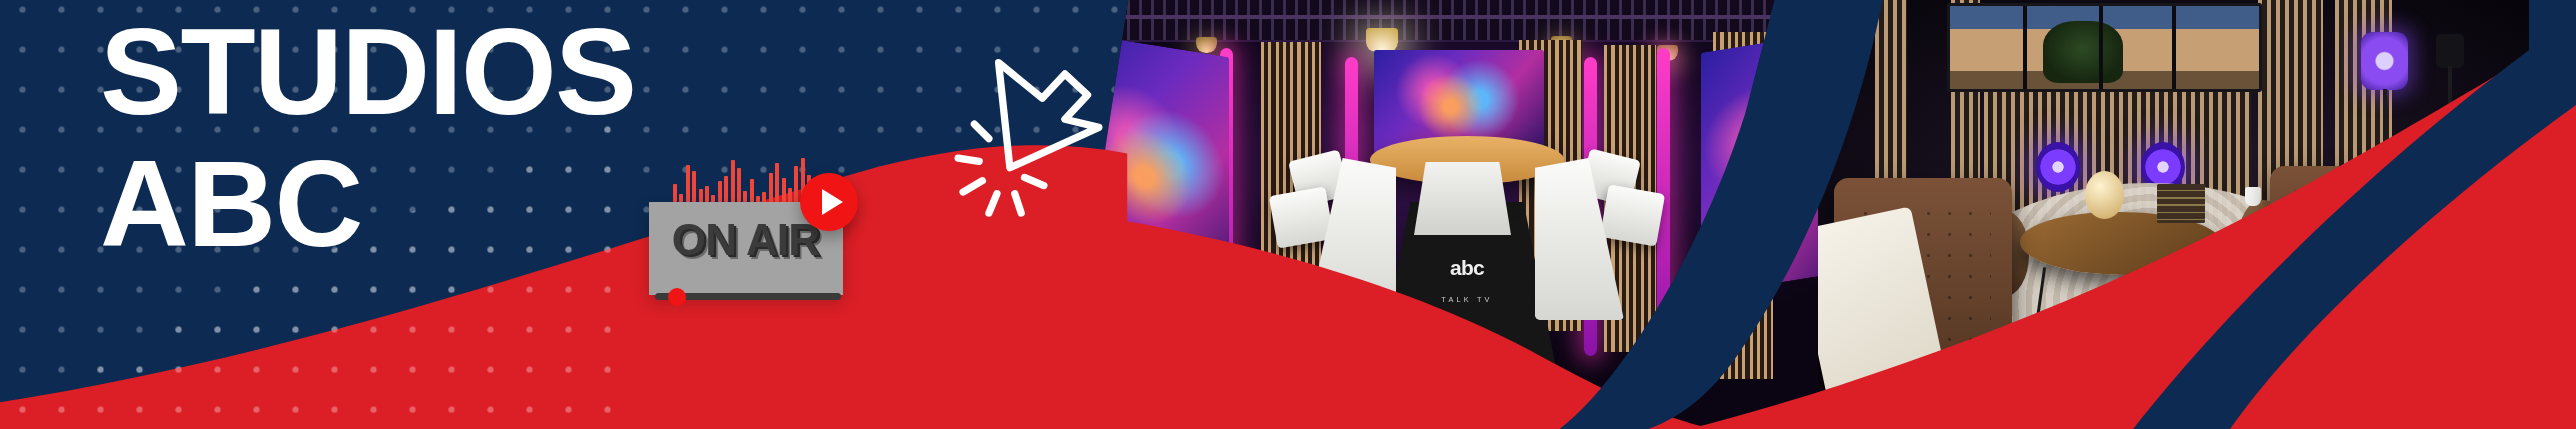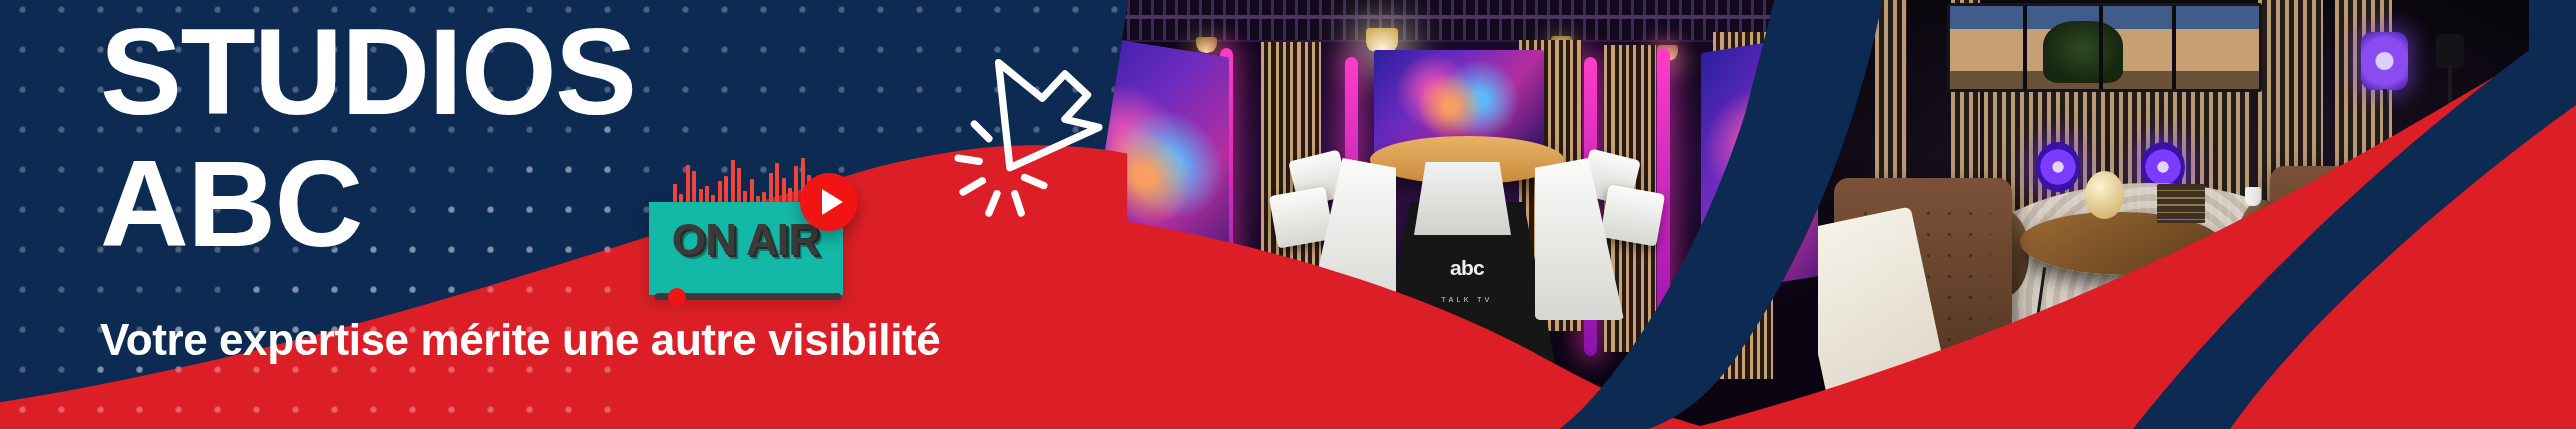--- a/index.html
+++ b/index.html
@@ -115,21 +115,21 @@
   .title{position:absolute;color:#fff;font-weight:700;letter-spacing:-1.6px;line-height:.96;}
   .t-studios{left:100px;top:13px;font-size:123px;text-align:center;}
   .t-abc{left:100px;top:145px;font-size:123px;}
   .tagline{position:absolute;left:100px;top:315px;color:#fff;font-weight:700;
      font-size:44px;letter-spacing:-0.4px;white-space:nowrap;}
 
   
   .onair{position:absolute;left:642px;top:154px;width:250px;height:162px;}
   .wave{position:absolute;left:31px;top:0;width:162px;height:48px;display:flex;align-items:flex-end;gap:2.4px;}
   .wave i{display:block;width:4px;background:#f0463a;border-radius:0.8px;}
-  .plate{position:absolute;left:6.5px;top:48px;width:194px;height:93px;background:#14b8a6;
+  .plate{position:absolute;left:6.5px;top:48px;width:194px;height:93px;background:#a3a3a3;
      box-shadow:0 6.5px 16px rgba(0,0,0,.22);}
   .plate span{position:absolute;left:0;right:0;top:13px;text-align:center;
      font-size:44px;font-weight:700;color:#3b3b3b;letter-spacing:-0.8px;
      text-shadow:2.4px 2.4px 0 #2a2a2a, 4px 4px 0 rgba(0,0,0,.35);}
   .playbtn{position:absolute;left:158px;top:19.4px;width:58px;height:58px;border-radius:50%;
      background:#f01414;box-shadow:0 6.5px 14.5px rgba(0,0,0,.3);}
   .playbtn:after{content:"";position:absolute;left:22px;top:15.4px;
      border-left:21px solid #fff;border-top:13.7px solid transparent;border-bottom:13.7px solid transparent;}
   .track{position:absolute;left:13px;top:139px;width:186px;height:7.3px;border-radius:4px;background:#3a3a3a;}
   .knob{position:absolute;left:31px;top:134px;width:18px;height:18px;border-radius:50%;background:#f01414;}
@@ -265,21 +265,20 @@
              C 2740,410 2680,480 2640,531
              L 2760,531
              C 2830,430 2980,280 3188,130 Z" fill="#0c2a52"></path>
     <path d="M3140,0 L3188,0 L3188,531 L3150,531 Z" fill="#0c2a52" opacity="0"></path>
   </svg>
 
   <div class="dot-field-red"></div>
 
   <div class="title t-studios">STUDIOS</div>
   <div class="title t-abc">ABC</div>
-  <div class="tagline">Votre expertise mérite une autre visibilité</div>
 
   <div class="onair">
     <div class="wave" id="waveform">
         <i style="height: 18px;"></i>
         <i style="height: 8px;"></i>
         <i style="height: 37px;"></i>
         <i style="height: 31px;"></i>
         <i style="height: 13px;"></i>
         <i style="height: 16px;"></i>
         <i style="height: 7.3px;"></i>

